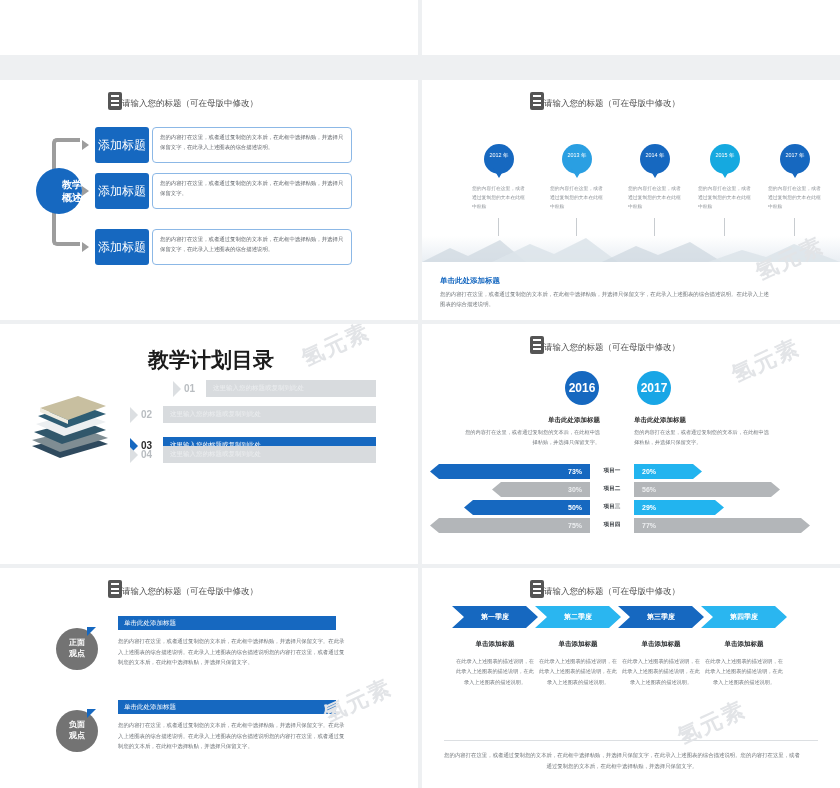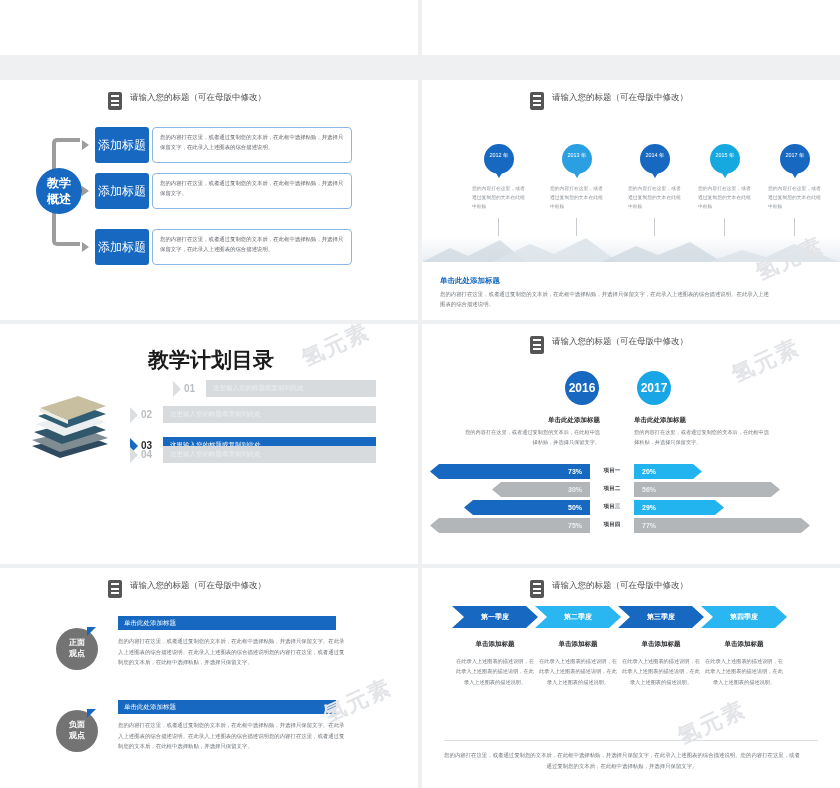--- a/index.html
+++ b/index.html
@@ -21,31 +21,31 @@
   .r2 { top:324px; height:240px; }
   .r3 { top:568px; height:240px; }
 
   .wm {
     position:absolute; color:#e2e4e7; font-size:22px; font-weight:bold;
     transform:rotate(-25deg); letter-spacing:2px; pointer-events:none;
     user-select:none;
   }
 
   
-  .sl-head { position:absolute; display:flex; align-items:flex-start; gap:8px; }
+  .sl-head { position:absolute; display:flex; align-items:flex-end; gap:0; }
   .doc-icon { width:14px; height:18px; background:#555; border-radius:2px; position:relative; flex:0 0 auto;}
   .doc-icon:before{content:"";position:absolute;left:3px;right:3px;top:3px;height:2px;background:#fff;}
   .doc-icon:after{content:"";position:absolute;left:3px;right:3px;top:8px;height:2px;background:#fff;
     box-shadow:0 4px 0 #fff;}
   .sl-head .t { font-size:8.5px; color:#4c4c4c; white-space:nowrap; }
 
   
   .hub{ position:absolute; left:36px; top:88px; width:46px; height:46px; border-radius:50%;
-    background:#1668c0; color:#fff; font-size:12px; font-weight:bold; display:flex;
-    flex-direction:column; align-items:center; justify-content:center; line-height:1.35; }
+    background:#1668c0; color:#fff; font-size:10px; font-weight:bold; display:flex;
+    flex-direction:column; align-items:flex-end; justify-content:center; line-height:1.35; }
   .brk{ position:absolute; left:52px; top:58px; width:28px; height:108px;
     border-left:4px solid #9d9d9d; border-top:4px solid #9d9d9d; border-bottom:4px solid #9d9d9d;
     border-radius:5px 0 0 5px; }
   .arw{ position:absolute; width:0;height:0; border-left:7px solid #9d9d9d;
     border-top:5px solid transparent; border-bottom:5px solid transparent;}
   .lbl-b{ position:absolute; width:54px; height:36px; background:#1668c0; color:#fff;
     border-radius:3px; font-size:12px; display:flex; align-items:center; justify-content:center; }
   .bub{ position:absolute; width:200px; height:36px; border:1px solid #8cb8e6; border-radius:4px;
     background:#fff; font-size:5.4px; color:#5f6368; line-height:1.85; padding:4px 7px; }
 

